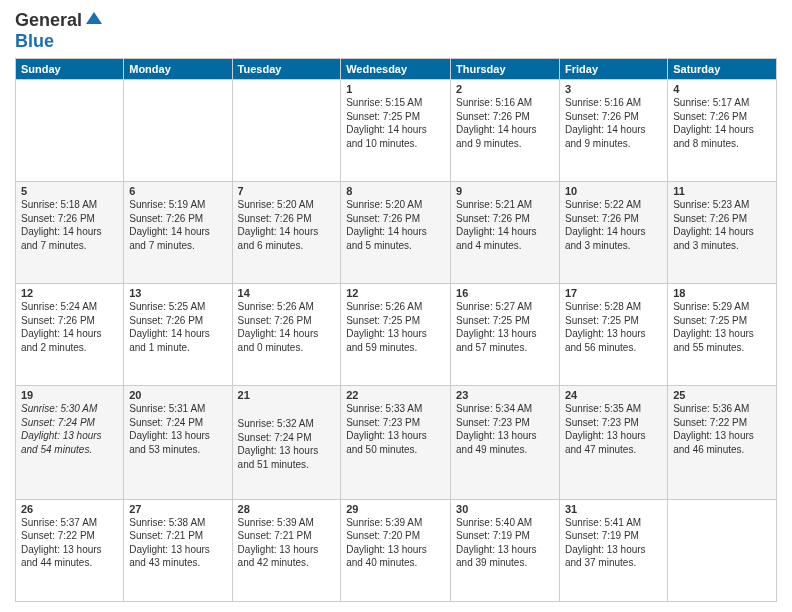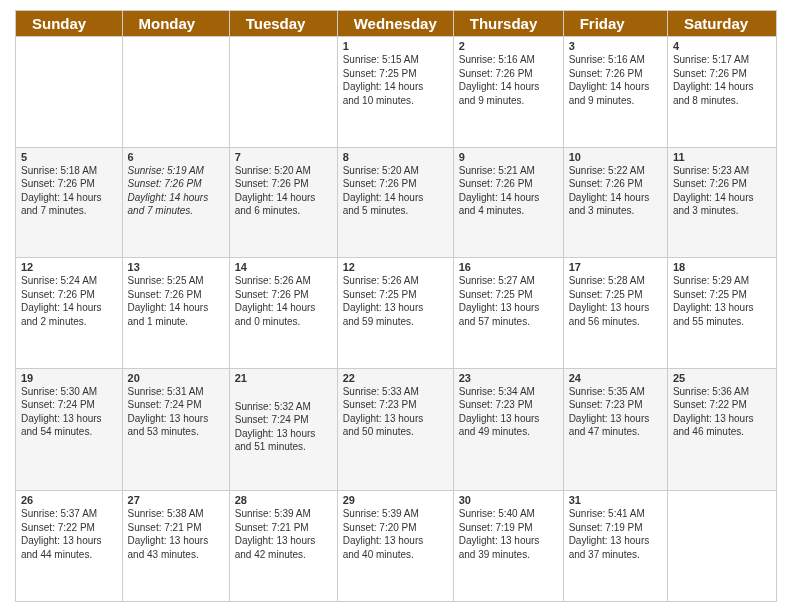--- a/index.html
+++ b/index.html
@@ -41,25 +41,25 @@
       font-size: 14px;
       color: #333;
       font-weight: bold;
     }
     .calendar {
       width: 100%;
       border-collapse: collapse;
       flex: 1;
     }
     .calendar thead tr th {
-      background: #a16207;
+      background: #0369a1;
       color: #fff;
-      font-size: 15px;
+      font-size: 11px;
       font-weight: bold;
-      padding: 4px 16px;
+      padding: 4px 5px;
       border: 1px solid #ccc;
       text-align: left;
     }
     .calendar tbody tr td {
       border: 1px solid #ccc;
       vertical-align: top;
       padding: 3px 5px;
       font-size: 9.5px;
       color: #333;
       width: 113px;
@@ -80,20 +80,37 @@
       font-size: 10px;
       color: #333;
       line-height: 1.35;
     }
     .empty { background: #fff !important; }
   </style>
 </head>
 <body>
 <div class="page">
 
+  <div class="header">
+    <div class="logo">
+      <div>
+        <div style="display:flex;align-items:center;">
+          <span class="logo-general" style="font-size:18px;font-weight:bold;">General</span>
+          <svg width="20" height="20" viewBox="0 0 20 20" style="margin-left:2px;margin-top:-2px;">
+            <polygon points="10,2 18,14 2,14" fill="#1a6eb5"></polygon>
+          </svg>
+        </div>
+        <span class="logo-blue" style="font-size:18px;font-weight:bold;color:#1a6eb5;">Blue</span>
+      </div>
+    </div>
+    <div class="title-block">
+      <div class="main-title"></div>
+      <div class="subtitle"></div>
+    </div>
+  </div>
 
   <table class="calendar">
     <thead>
       <tr>
       <th>Sunday</th>
           <th>Monday</th>
           <th>Tuesday</th>
           <th>Wednesday</th>
           <th>Thursday</th>
           <th>Friday</th>
@@ -137,21 +154,21 @@
         <tr>
           <td>
             <span class="day-num">5</span>
             <div class="day-info" style="white-space: pre-line;">Sunrise: 5:18 AM
 Sunset: 7:26 PM
 Daylight: 14 hours
 and 7 minutes.</div>
           </td>
           <td>
             <span class="day-num">6</span>
-            <div class="day-info" style="white-space: pre-line; font-style: italic;">Sunrise: 5:19 AM
+            <div class="day-info" style="white-space: pre-line;">Sunrise: 5:19 AM
 Sunset: 7:26 PM
 Daylight: 14 hours
 and 7 minutes.</div>
           </td>
           <td>
             <span class="day-num">7</span>
             <div class="day-info" style="white-space: pre-line;">Sunrise: 5:20 AM
 Sunset: 7:26 PM
 Daylight: 14 hours
 and 6 minutes.</div>
@@ -232,21 +249,21 @@
             <span class="day-num">18</span>
             <div class="day-info" style="white-space: pre-line;">Sunrise: 5:29 AM
 Sunset: 7:25 PM
 Daylight: 13 hours
 and 55 minutes.</div>
           </td>
         </tr>
         <tr>
           <td>
             <span class="day-num">19</span>
-            <div class="day-info" style="white-space: pre-line;">Sunrise: 5:30 AM
+            <div class="day-info" style="white-space: pre-line; font-style: italic;">Sunrise: 5:30 AM
 Sunset: 7:24 PM
 Daylight: 13 hours
 and 54 minutes.</div>
           </td>
           <td>
             <span class="day-num">20</span>
             <div class="day-info" style="white-space: pre-line;">Sunrise: 5:31 AM
 Sunset: 7:24 PM
 Daylight: 13 hours
 and 53 minutes.</div>

